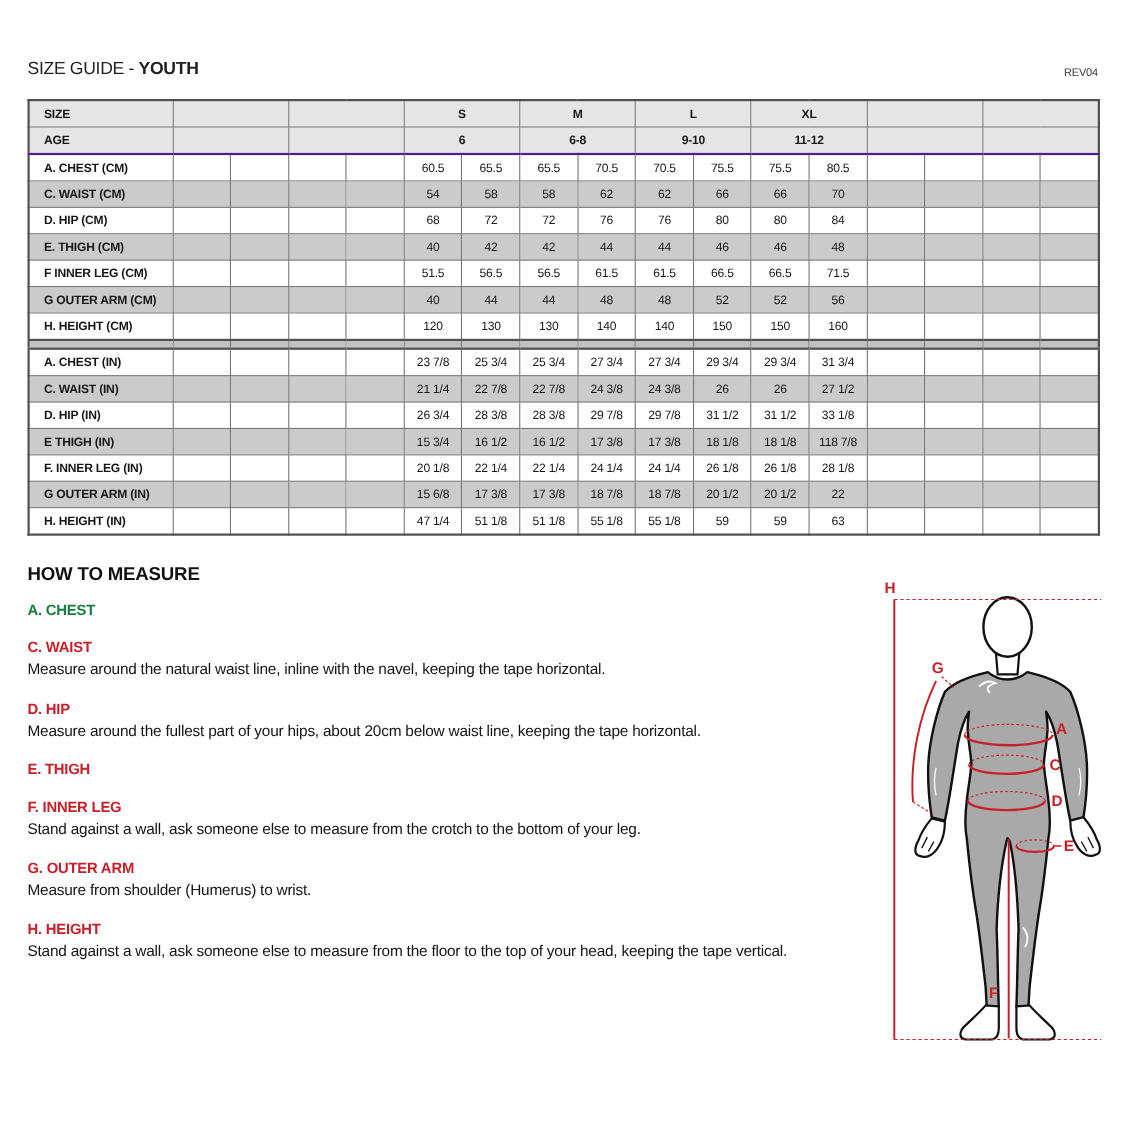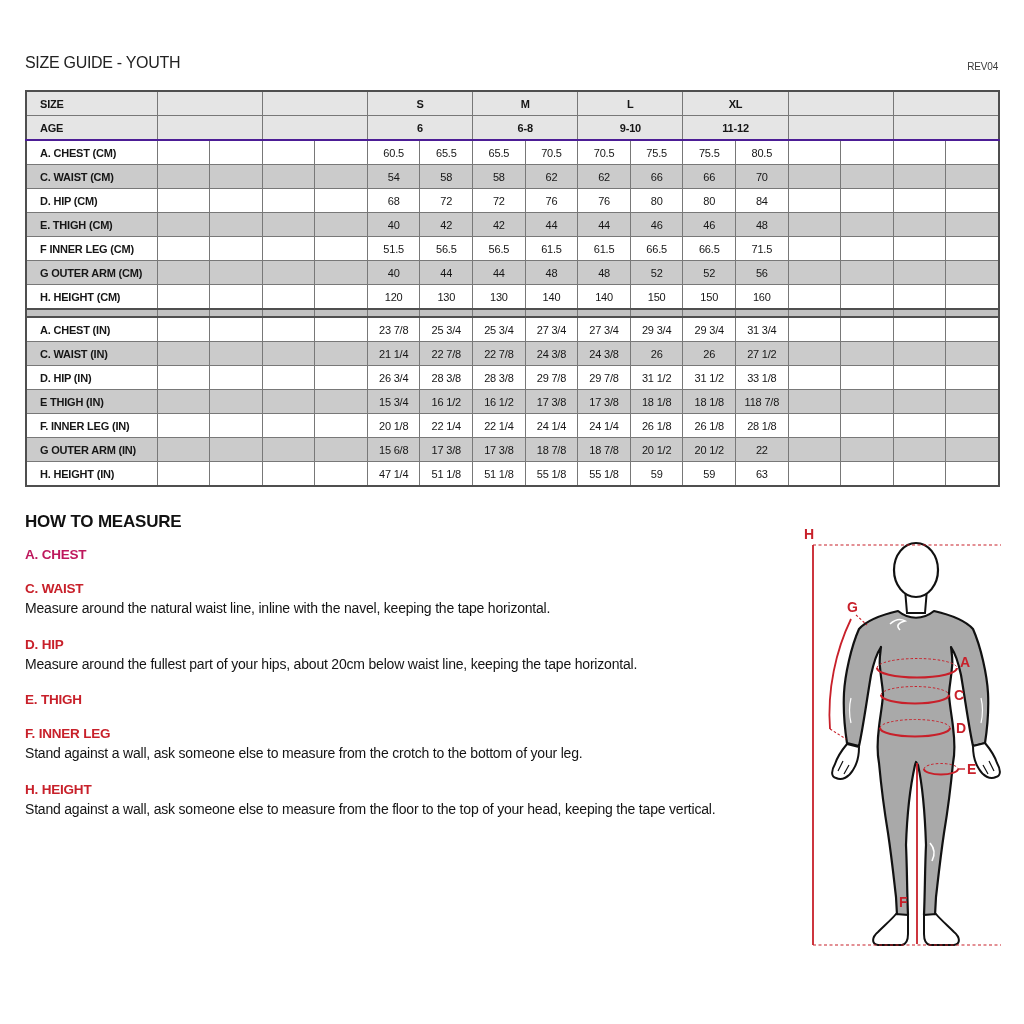--- a/index.html
+++ b/index.html
@@ -2,21 +2,21 @@
 <html><head>
 <meta charset="utf-8">
 <style>
   html,body{margin:0;padding:0;background:#ffffff;}
   .page{position:relative;width:1024px;height:1024px;background:#ffffff;overflow:hidden;
         font-family:"Liberation Sans",sans-serif;color:#1a1a1a;}
 
   
   .titlebar{position:absolute;left:25px;top:54px;width:973px;display:flex;justify-content:space-between;align-items:flex-end;}
   .doc-title{font-size:16px;letter-spacing:-0.3px;color:#222;}
-  .doc-title .bold{font-weight:normal;}
+  .doc-title .bold{font-weight:bold;}
   .rev{font-size:10px;color:#3a3a3a;letter-spacing:-0.2px;}
 
   
   .tblwrap{position:absolute;left:25px;top:90px;}
   table.sizes{border-collapse:collapse;table-layout:fixed;width:973px;border:2px solid #4f4f4f;}
   table.sizes td{border:1px solid #787878;height:23px;font-size:11px;color:#161616;
                  padding:0;text-align:center;letter-spacing:-0.2px;overflow:hidden;white-space:nowrap;}
   tr.hdr td{background:#e5e5e5;font-weight:bold;}
   tr.age td{border-bottom:2px solid #4c1d95;}
   tr.band td{background:#cbcbcb;}
@@ -373,36 +373,40 @@
             <td></td>
           </tr>
         </tbody>
     </table>
   </div>
 
   <div class="measure">
     <h2 class="m-head">HOW TO MEASURE</h2>
     <div id="measure-items">
         <div class="m-item">
-          <h3 class="m-title" style="color: #be185d;">A. CHEST</h3>
+          <h3 class="m-title" style="color: #15803d;">A. CHEST</h3>
         </div>
         <div class="m-item">
           <h3 class="m-title" style="color: rgb(200, 32, 42);">C. WAIST</h3>
           <p class="m-text">Measure around the natural waist line, inline with the navel, keeping the tape horizontal.</p>
         </div>
         <div class="m-item">
           <h3 class="m-title" style="color: rgb(200, 32, 42);">D. HIP</h3>
           <p class="m-text">Measure around the fullest part of your hips, about 20cm below waist line, keeping the tape horizontal.</p>
         </div>
         <div class="m-item">
           <h3 class="m-title" style="color: rgb(200, 32, 42);">E. THIGH</h3>
         </div>
         <div class="m-item">
           <h3 class="m-title" style="color: rgb(200, 32, 42);">F. INNER LEG</h3>
           <p class="m-text">Stand against a wall, ask someone else to measure from the crotch to the bottom of your leg.</p>
+        </div>
+        <div class="m-item">
+          <h3 class="m-title" style="color: rgb(200, 32, 42);">G. OUTER ARM</h3>
+          <p class="m-text">Measure from shoulder (Humerus) to wrist.</p>
         </div>
         <div class="m-item">
           <h3 class="m-title" style="color: rgb(200, 32, 42);">H. HEIGHT</h3>
           <p class="m-text">Stand against a wall, ask someone else to measure from the floor to the top of your head, keeping the tape vertical.</p>
         </div>
       </div>
   </div>
 
   <div class="figure">
     <svg width="229" height="480" viewBox="0 0 229 480" xmlns="http://www.w3.org/2000/svg">

